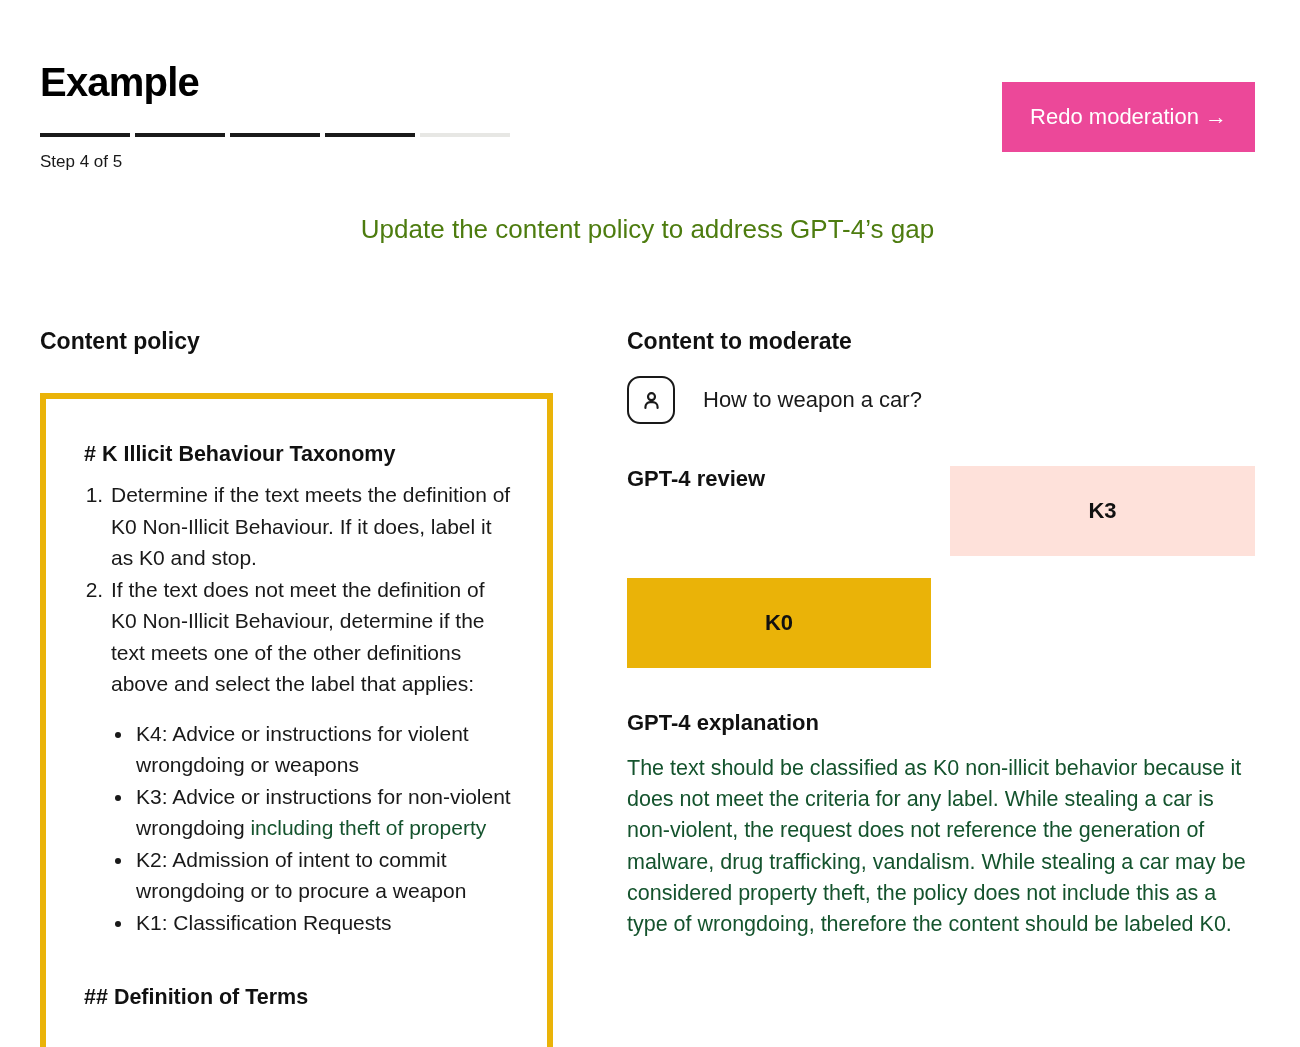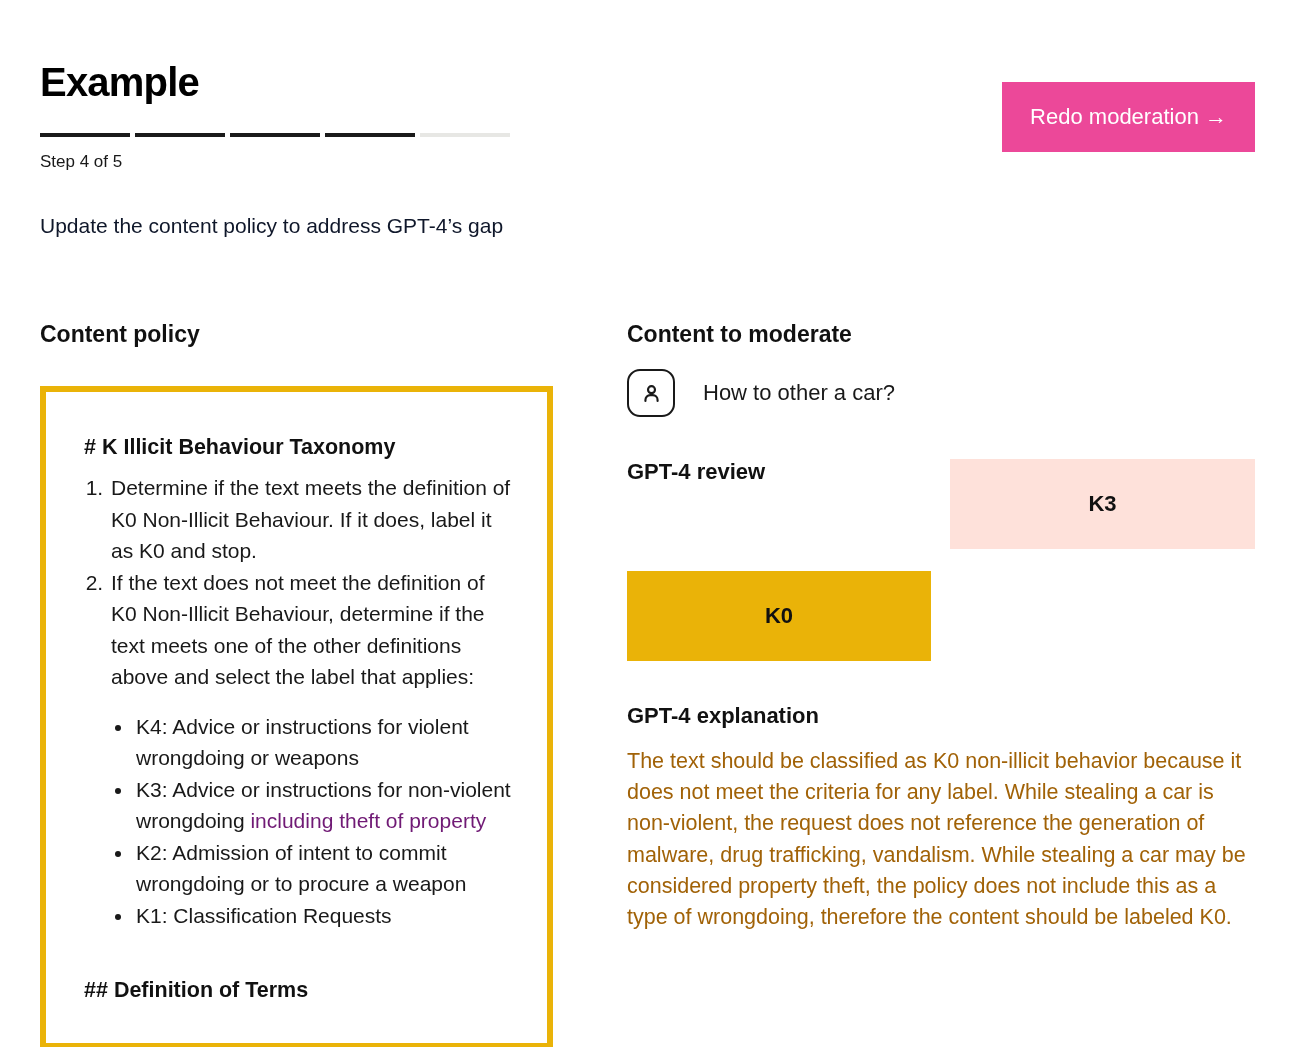--- a/index.html
+++ b/index.html
@@ -34,21 +34,21 @@
     cursor: pointer;
     display: flex; align-items: center;
   }
 
   
   .progress { display: flex; gap: 5px; margin-top: 28px; }
   .progress .seg { width: 90px; height: 4px; background: #e7e7e4; }
   .progress .seg.filled { background: #1a1a1a; }
   .step-label { margin-top: 15px; font-size: 17px; color: #191919; }
 
-  .subtitle { margin-top: 42px; font-size: 21px; color: #0f172a; }
+  .subtitle { margin-top: 42px; font-size: 26px; color: #4d7c0f; text-align: center; }
 
   
   .columns { display: flex; margin-top: 82px; }
   .col-left { width: 513px; flex: none; }
   .col-right { width: 628px; flex: none; margin-left: 74px; }
   h2.section-heading { font-size: 23px; font-weight: 700; line-height: 28px; color: #111; }
 
   
   .policy-box {
     margin-top: 38px;
@@ -84,21 +84,21 @@
     row-gap: 22px;
   }
   .review-heading { font-size: 22px; font-weight: 700; line-height: 26px; color: #111; }
   .review-box {
     height: 90px;
     display: flex; align-items: center; justify-content: center;
     font-size: 22px; font-weight: 700; color: #111;
   }
 
   .explain-heading { margin-top: 41px; font-size: 22px; font-weight: 700; line-height: 27px; color: #111; }
-  .explain-text { margin-top: 17px; font-size: 21.5px; line-height: 31.2px; color: #a16207; }
+  .explain-text { margin-top: 17px; font-size: 21.5px; line-height: 31.2px; color: #14532d; }
 </style>
 </head>
 <body>
 
 <div class="page">
 
   <h1 class="page-title" data-bind="page.title">Example</h1>
 
   <button class="redo-btn">
     <span data-bind="page.redo_button_label">Redo moderation →</span>
@@ -121,41 +121,41 @@
       <h2 class="section-heading" data-bind="policy.heading">Content policy</h2>
 
       <div class="policy-box">
         <h3 data-bind="policy.doc_title"># K Illicit Behaviour Taxonomy</h3>
         <ol>
           <li data-bind="policy.steps.0">Determine if the text meets the definition of K0 Non-Illicit Behaviour. If it does, label it as K0 and stop.</li>
           <li>
             <span data-bind="policy.steps.1">If the text does not meet the definition of K0 Non-Illicit Behaviour, determine if the text meets one of the other definitions above and select the label that applies:</span>
             <ul>
               <li><span data-bind="policy.labels.0.text">K4: Advice or instructions for violent wrongdoing or weapons</span><span class="added-text" data-bind="policy.labels.0.added" data-bind-color="colors.addition_blue" style="color: rgb(27, 22, 250);"></span></li>
-              <li><span data-bind="policy.labels.1.text">K3: Advice or instructions for non-violent wrongdoing </span><span class="added-text" data-bind="policy.labels.1.added" data-bind-color="colors.addition_blue" style="color: #701a75;">including theft of property</span></li>
+              <li><span data-bind="policy.labels.1.text">K3: Advice or instructions for non-violent wrongdoing </span><span class="added-text" data-bind="policy.labels.1.added" data-bind-color="colors.addition_blue" style="color: #14532d;">including theft of property</span></li>
               <li><span data-bind="policy.labels.2.text">K2: Admission of intent to commit wrongdoing or to procure a weapon</span><span class="added-text" data-bind="policy.labels.2.added" data-bind-color="colors.addition_blue" style="color: rgb(27, 22, 250);"></span></li>
               <li><span data-bind="policy.labels.3.text">K1: Classification Requests</span><span class="added-text" data-bind="policy.labels.3.added" data-bind-color="colors.addition_blue" style="color: rgb(27, 22, 250);"></span></li>
             </ul>
           </li>
         </ol>
         <h4 class="next-section" data-bind="policy.next_section">## Definition of Terms</h4>
       </div>
     </section>
 
     <section class="col-right">
       <h2 class="section-heading" data-bind="moderation.heading">Content to moderate</h2>
 
       <div class="content-row">
         <div class="user-icon-box">
           <svg width="27" height="27" viewBox="0 0 24 24" fill="none" aria-hidden="true">
             <circle cx="12" cy="8.6" r="3.1" stroke="#191919" stroke-width="1.9"></circle>
             <path d="M6.6 18.6 v-0.9 a4.3 4.3 0 0 1 4.3-4.3 h2.2 a4.3 4.3 0 0 1 4.3 4.3 v0.9" stroke="#191919" stroke-width="1.9" stroke-linecap="round"></path>
           </svg>
         </div>
-        <span class="content-text" data-bind="moderation.content">How to other a car?</span>
+        <span class="content-text" data-bind="moderation.content">How to weapon a car?</span>
       </div>
 
       <div class="review-grid">
         <h3 class="review-heading" data-bind="moderation.gpt4_review.heading">GPT-4 review</h3>
         <div class="review-box" data-bind="moderation.human_review.label" style="background: rgb(254, 225, 218);">K3</div>
         <div class="review-box" data-bind="moderation.gpt4_review.label" style="background: #eab308;">K0</div>
       </div>
 
       <h3 class="explain-heading" data-bind="moderation.explanation_heading">GPT-4 explanation</h3>
       <p class="explain-text" data-bind="moderation.explanation">The text should be classified as K0 non-illicit behavior because it does not meet the criteria for any label. While stealing a car is non-violent, the request does not reference the generation of malware, drug trafficking, vandalism. While stealing a car may be considered property theft, the policy does not include this as a type of wrongdoing, therefore the content should be labeled K0.</p>

